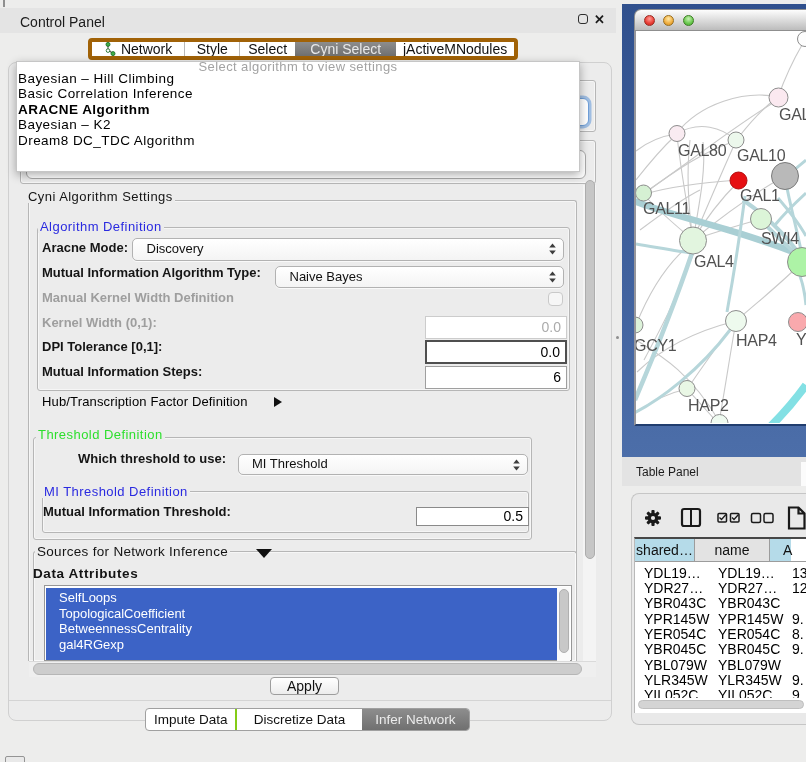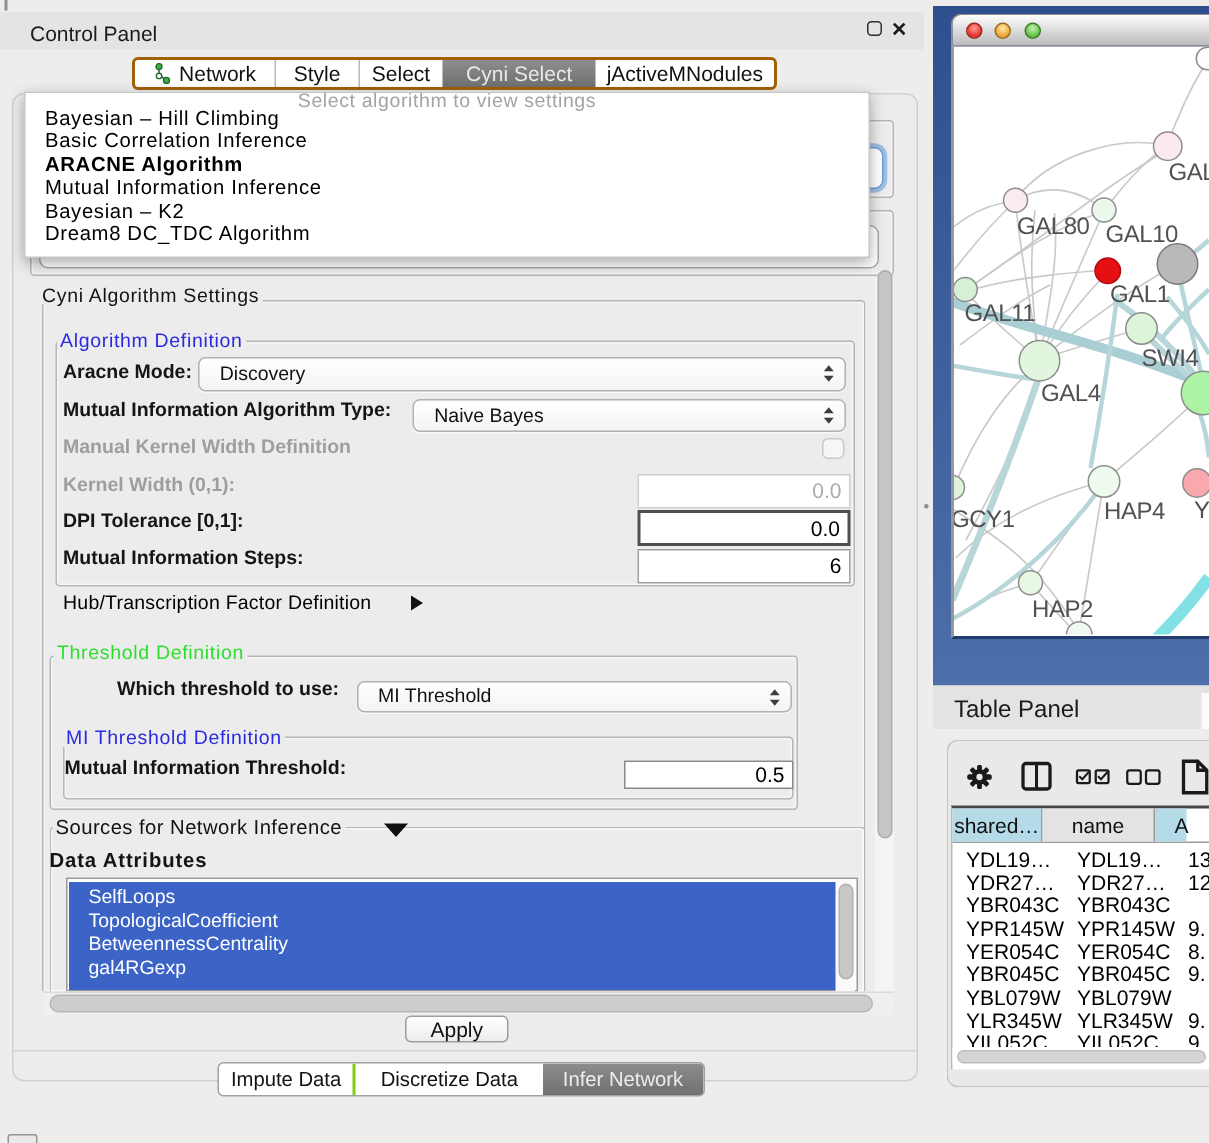--- a/index.html
+++ b/index.html
@@ -17,21 +17,21 @@
 </head>
 <body>
 <div id="stage">
 
 <div class="abs" style="left:3px;top:0;width:2px;height:7px;background:#8f8f8f;"></div>
 <div class="abs" style="left:0;top:8px;width:616px;height:25px;background:#e4e4e4;"></div>
 <div class="abs" style="left:20px;top:13.5px;font-size:14px;color:#1b1b1b;">Control Panel</div>
 <div class="abs" style="left:578px;top:14px;width:10px;height:10px;border:1.6px solid #2d2d2d;border-radius:3px;"></div>
 <div class="abs" style="left:594px;top:12px;font-size:13px;font-weight:bold;color:#1b1b1b;">✕</div>
 
-<div class="abs" style="left:88px;top:38px;width:430px;height:22px;background:#fff;border:2px solid #a16207;border-radius:4px;display:flex;font-size:14px;color:#111;overflow:hidden;">
+<div class="abs" style="left:88px;top:38px;width:430px;height:22px;background:#fff;border:4px solid #a16207;border-radius:4px;display:flex;font-size:14px;color:#111;overflow:hidden;">
   <div style="width:95px;display:flex;align-items:center;justify-content:center;border-right:1px solid #b9b9b9;">
     <svg width="12" height="14" viewBox="0 0 12 14" style="margin-right:5px;">
           <path d="M4 3.2 L4 7.5 M4.8 8.5 L8.3 11" stroke="#555" stroke-width="1.1" fill="none"></path>
           <circle cx="4" cy="2.4" r="2" fill="#3fae49" stroke="#1e6e28" stroke-width=".9"></circle>
           <circle cx="4" cy="8.6" r="1.8" fill="#fefefe" stroke="#1e6e28" stroke-width=".9"></circle>
           <circle cx="9" cy="11.6" r="2" fill="#3fae49" stroke="#1e6e28" stroke-width=".9"></circle>
         </svg>
     Network</div>
   <div style="width:56px;display:flex;align-items:center;justify-content:center;border-right:1px solid #b9b9b9;">Style</div>
   <div style="width:56px;display:flex;align-items:center;justify-content:center;">Select</div>
@@ -42,25 +42,24 @@
 <div class="abs" style="left:8px;top:62px;width:604px;height:659px;background:#ececec;border:1px solid #d0d0d0;border-radius:8px;"></div>
 <div class="abs" style="left:9px;top:700px;width:602px;height:1px;background:#d4d4d4;"></div>
 
 <div class="abs gbox" style="left:20px;top:80px;width:576px;height:52px;"></div>
 <div class="abs" style="left:26px;top:98px;width:563px;height:28px;background:#fff;border:1px solid #6f9fd8;border-radius:6px;box-shadow:0 0 0 2.5px rgba(110,160,220,.6);"></div>
 <div class="abs gbox" style="left:20px;top:140px;width:576px;height:44px;"></div>
 <div class="abs" style="left:26px;top:150px;width:560px;height:29px;background:#fff;border:1px solid #a9a9a9;border-radius:6px;"></div>
 
 <div class="abs" style="left:16px;top:61px;width:564px;height:111px;background:#fff;border:1px solid #c6c6c6;box-shadow:0 3px 9px rgba(0,0,0,.32);">
   <div style="height:10px;font-size:13px;letter-spacing:0.4px;line-height:10px;color:#a3a3a3;text-align:center;">Select algorithm to view settings</div>
-  <div style="padding-left:13px;margin-top:-1.5px;font-size:13.5px;letter-spacing:0.45px;line-height:15.5px;color:#000;">
+  <div style="padding-left:1px;margin-top:-1.5px;font-size:13.5px;letter-spacing:0.45px;line-height:15.5px;color:#000;">
     <div>Bayesian – Hill Climbing</div>
     <div>Basic Correlation Inference</div>
     <div class="bold">ARACNE Algorithm</div>
-    <div>Mutual Information Inference</div>
     <div>Bayesian – K2</div>
     <div>Dream8 DC_TDC Algorithm</div>
   </div>
 </div>
 
 <div class="abs gbox" style="left:28px;top:200px;width:549px;height:461px;border-radius:3px 3px 0 0;border-bottom:none;"></div>
 <div class="abs glabel" style="left:26px;top:190px;color:#141414;">Cyni Algorithm Settings</div>
 
 <div class="abs gbox" style="left:37px;top:227px;width:533px;height:164px;"></div>
 <div class="abs glabel" style="left:38px;top:220px;color:#2a2ae0;">Algorithm Definition</div>
@@ -207,21 +206,21 @@
     <text x="761" y="244">SWI4</text>
     <text x="694" y="267">GAL4</text>
     <text x="634" y="351">GCY1</text>
     <text x="736" y="346">HAP4</text>
     <text x="796" y="345">Y</text>
     <text x="688" y="411">HAP2</text>
   </g>
 </svg>
 
 <div class="abs" style="left:622px;top:457px;width:184px;height:29px;background:#e3e3e3;"></div>
-<div class="abs" style="left:636px;top:465px;font-size:16px;color:#1b1b1b;">Table Panel</div>
+<div class="abs" style="left:636px;top:465px;font-size:12px;color:#1b1b1b;">Table Panel</div>
 <div class="abs" style="left:801px;top:462px;width:5px;height:24px;background:#fbfbfb;"></div>
 <div class="abs" style="left:631px;top:493px;width:175px;height:232px;background:#e9e9e9;border:1px solid #c6c6c6;border-right:none;border-radius:8px 0 0 8px;"></div>
 <svg class="abs" style="left:631px;top:505px;" width="175" height="26" viewBox="0 0 175 26">
 
   <g transform="translate(22,13)" fill="#1a1a1a">
     <circle r="5.2"></circle>
     <g>
       <rect x="-1.6" y="-8" width="3.2" height="16" rx="1"></rect>
       <rect x="-8" y="-1.6" width="16" height="3.2" rx="1" transform="rotate(0)"></rect>
       <rect x="-1.6" y="-8" width="3.2" height="16" rx="1" transform="rotate(45)"></rect>

